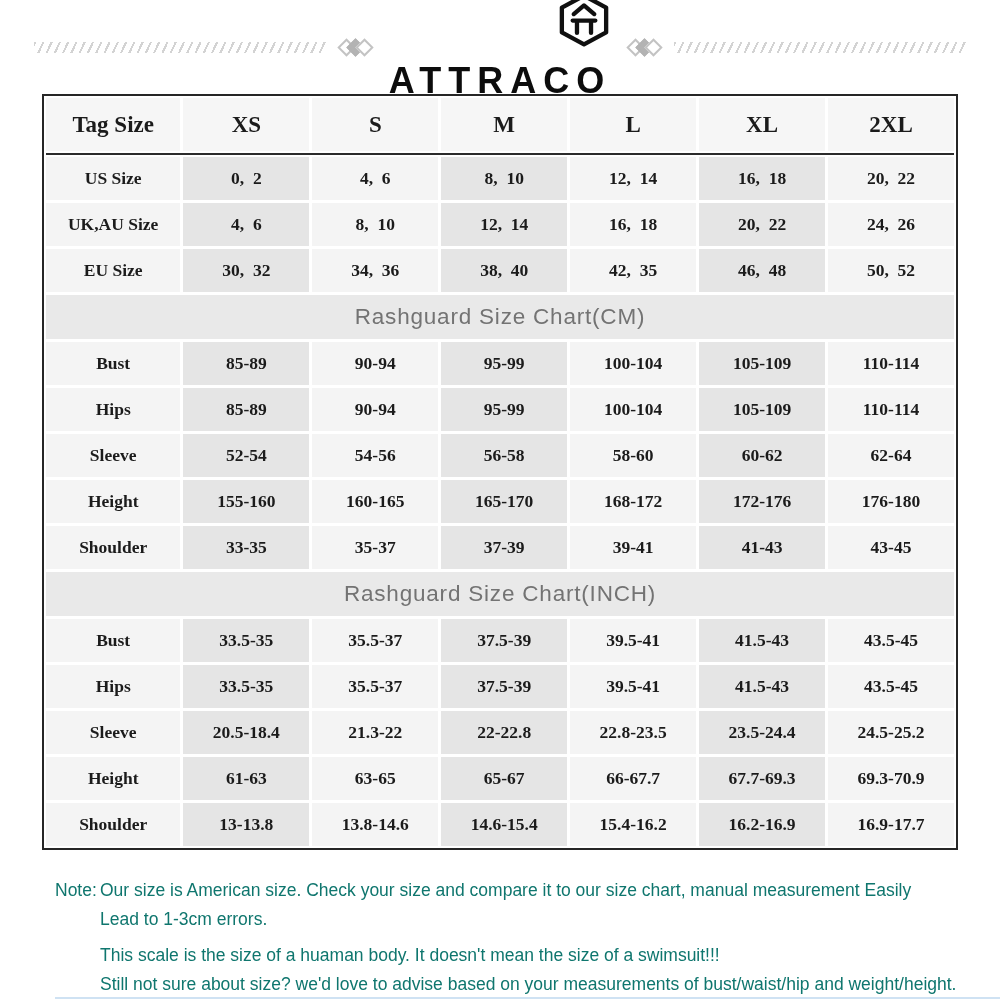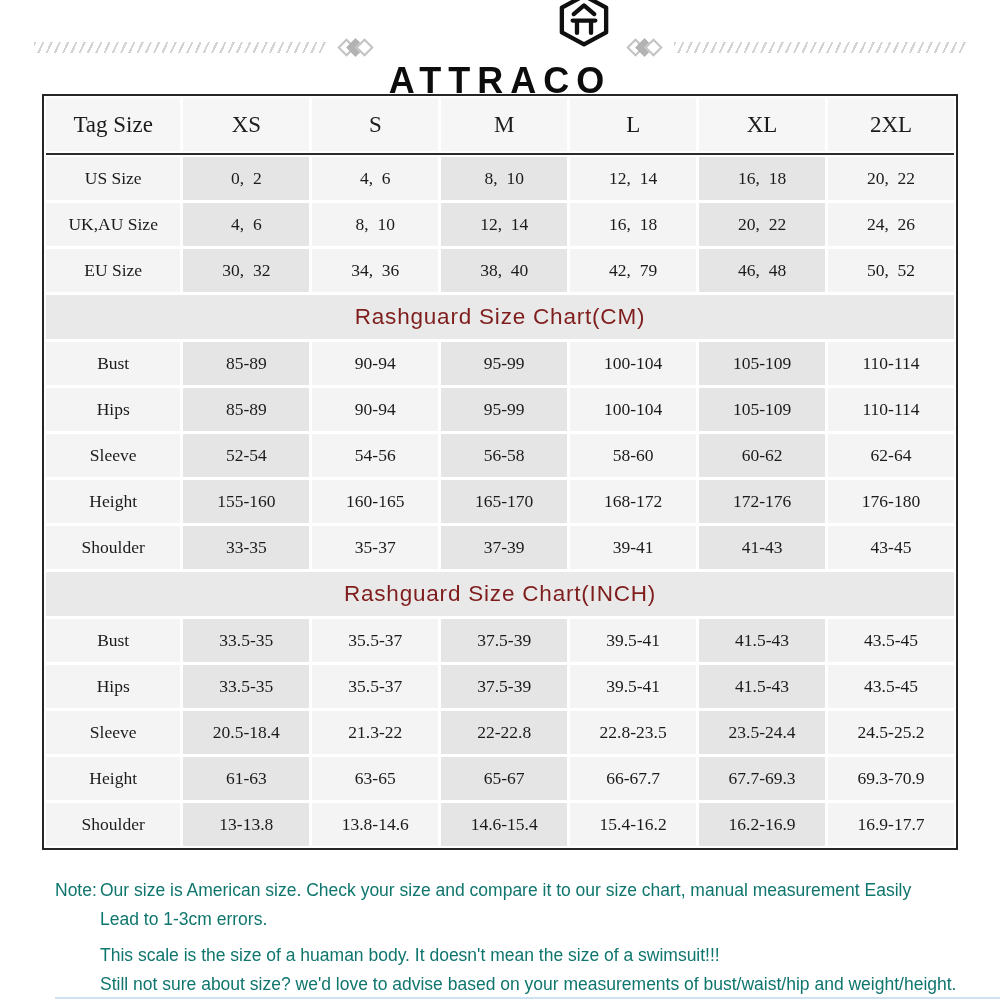--- a/index.html
+++ b/index.html
@@ -15,31 +15,31 @@
   .diamond + .diamond { margin-left:-4px; }
   .diamond.filled { background:#b3b3b3; border-color:#b3b3b3; }
   .logo-lockup { display:flex; align-items:flex-end; gap:12px; padding:0 4px;flex-direction:column; }
   .logo-hex { width:54px; height:56px; }
   .wordmark { font-size:36px; font-weight:700; letter-spacing:7px; color:#0c0c0c;
     font-family:"Liberation Sans", sans-serif; transform:scaleY(1.04); }
 
   
   .size-table { margin:0 42px; border:2.5px solid #262626; background:#ffffff; padding:2px;
     display:flex; flex-direction:column; gap:3px; }
-  .trow { display:grid; grid-template-columns:14.8% repeat(6, 1fr); gap:3px; }
+  .trow { display:grid; grid-template-columns:14.8% repeat(6, 1fr); gap:3px;font-weight:bold; }
   .cell { display:flex; align-items:center; justify-content:center; white-space:pre;
     font-family:"Liberation Serif", serif; font-size:17.5px; color:#1b1b1b; }
   .trow.head { height:53px; }
   .trow.head .cell { background:#f6f6f6; font-size:23px; }
   .trow.data { height:43px; }
   .trow.data .cell:nth-child(odd)  { background:#f4f4f4; }
   .trow.data .cell:nth-child(even) { background:#e5e5e5; }
   .head-divider { height:2px; background:#2b2b2b; margin:-1px 0; }
   .section-band { height:44px; background:#e9e9e9; display:flex; align-items:center; justify-content:center;
-    font-family:"Liberation Sans", sans-serif; font-size:22.5px; letter-spacing:0.8px; color:#7f1d1d; }
+    font-family:"Liberation Sans", sans-serif; font-size:22.5px; letter-spacing:0.8px; color:#737373; }
 
   
   .note { position:relative; margin-top:26px; padding-left:100px; padding-right:12px;
     color:#0f766e; font-size:17.5px; }
   .note-label { position:absolute; left:55px; top:0; line-height:29px; }
   .note-line { line-height:29px; }
   .note-line.gap-top { margin-top:7px; }
 
   .bottom-hairline { position:absolute; bottom:1px; left:55px; right:0; height:2px; background:#cfe2f3; }
 </style>
@@ -101,21 +101,21 @@
     <div class="cell">16,  18</div>
     <div class="cell">20,  22</div>
     <div class="cell">24,  26</div>
   </div>
 
   <div class="trow data">
     <div class="cell">EU Size</div>
     <div class="cell">30,  32</div>
     <div class="cell">34,  36</div>
     <div class="cell">38,  40</div>
-    <div class="cell">42,  79</div>
+    <div class="cell">42,  35</div>
     <div class="cell">46,  48</div>
     <div class="cell">50,  52</div>
   </div>
 
   <div class="section-band">Rashguard Size Chart(CM)</div>
 
   <div class="trow data">
     <div class="cell">Bust</div>
     <div class="cell">85-89</div>
     <div class="cell">90-94</div>

